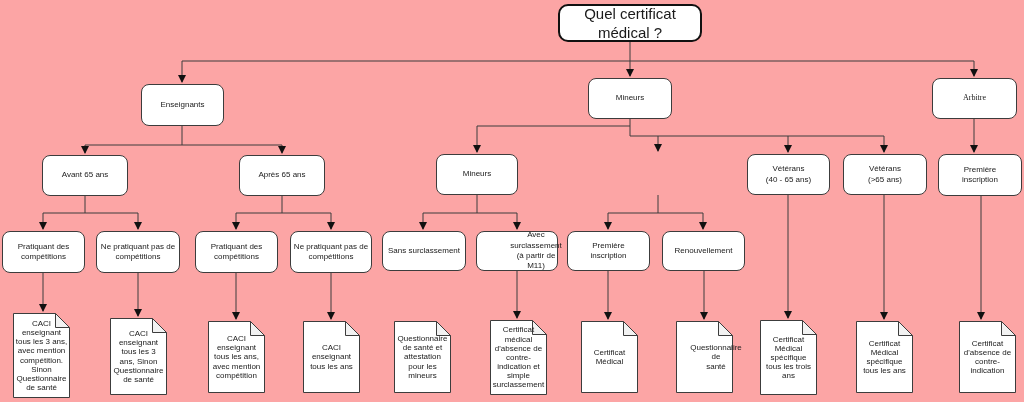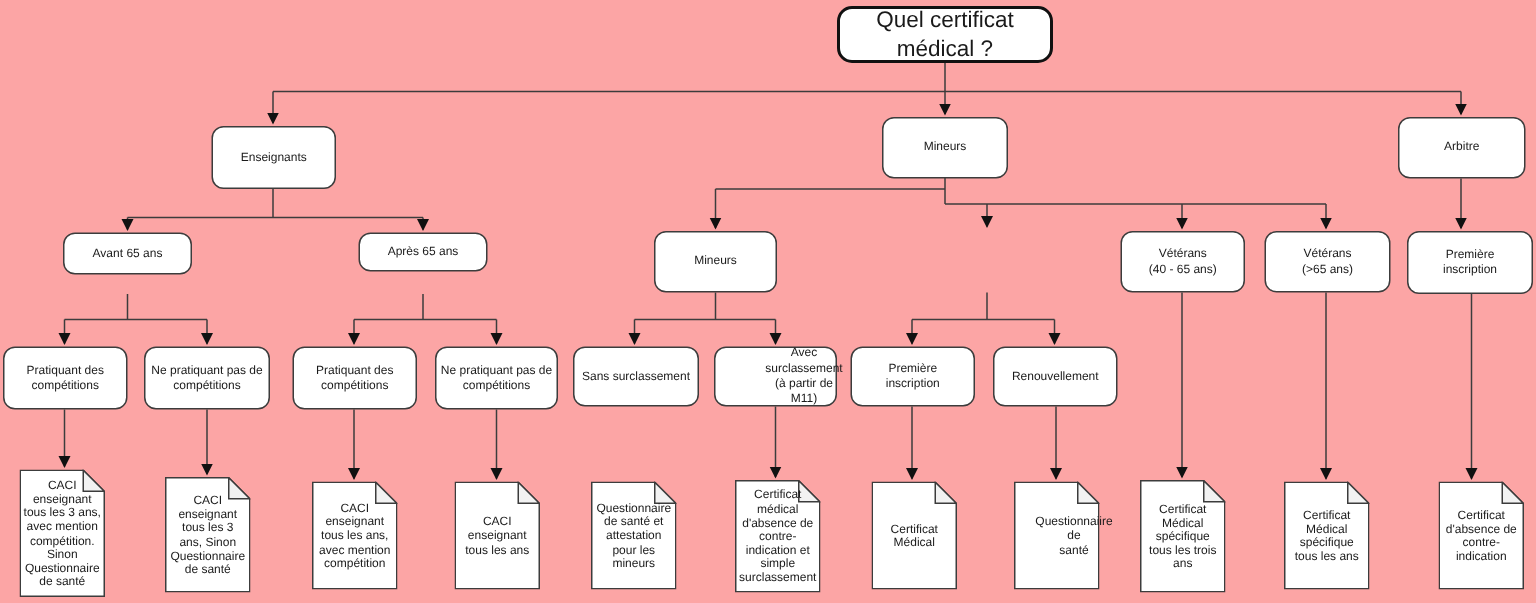--- a/index.html
+++ b/index.html
@@ -76,24 +76,24 @@
     <path class="ln" marker-end="url(#arw)" d="M788,195 V318"></path>
     <path class="ln" marker-end="url(#arw)" d="M884,195 V319"></path>
     <path class="ln" marker-end="url(#arw)" d="M981,196 V319"></path>
   </svg>
 
   <div class="node root" style="left:558px;top:4px;width:144px;height:38px;">Quel certificat
 médical ?</div>
 
   <div class="node" style="left:141px;top:84px;width:83px;height:42px;text-align:center;">Enseignants</div>
   <div class="node" style="left:588px;top:78px;width:84px;height:41px;">Mineurs</div>
-  <div class="node" style="left:932px;top:78px;width:85px;height:41px;">Arbitre</div>
-
-  <div class="node" style="left:42px;top:155px;width:86px;height:28px;">Avant 65 ans</div>
-  <div class="node" style="left:239px;top:155px;width:86px;height:26px;">Après 65 ans</div>
+  <div class="node" style="left:932px;top:78px;width:85px;height:41px;font-family:Liberation Serif, serif;">Arbitre</div>
+
+  <div class="node" style="left:42px;top:155px;width:86px;height:41px;">Avant 65 ans</div>
+  <div class="node" style="left:239px;top:155px;width:86px;height:41px;">Après 65 ans</div>
   <div class="node" style="left:436px;top:154px;width:82px;height:41px;">Mineurs</div>
   <div class="node" style="left:747px;top:154px;width:83px;height:41px;">Vétérans
 (40 - 65 ans)</div>
   <div class="node" style="left:843px;top:154px;width:84px;height:41px;">Vétérans
 (&gt;65 ans)</div>
   <div class="node" style="left:938px;top:154px;width:84px;height:42px;">Première
 inscription</div>
 
   <div class="node" style="left:2px;top:231px;width:83px;height:42px;">Pratiquant des
 compétitions</div>

